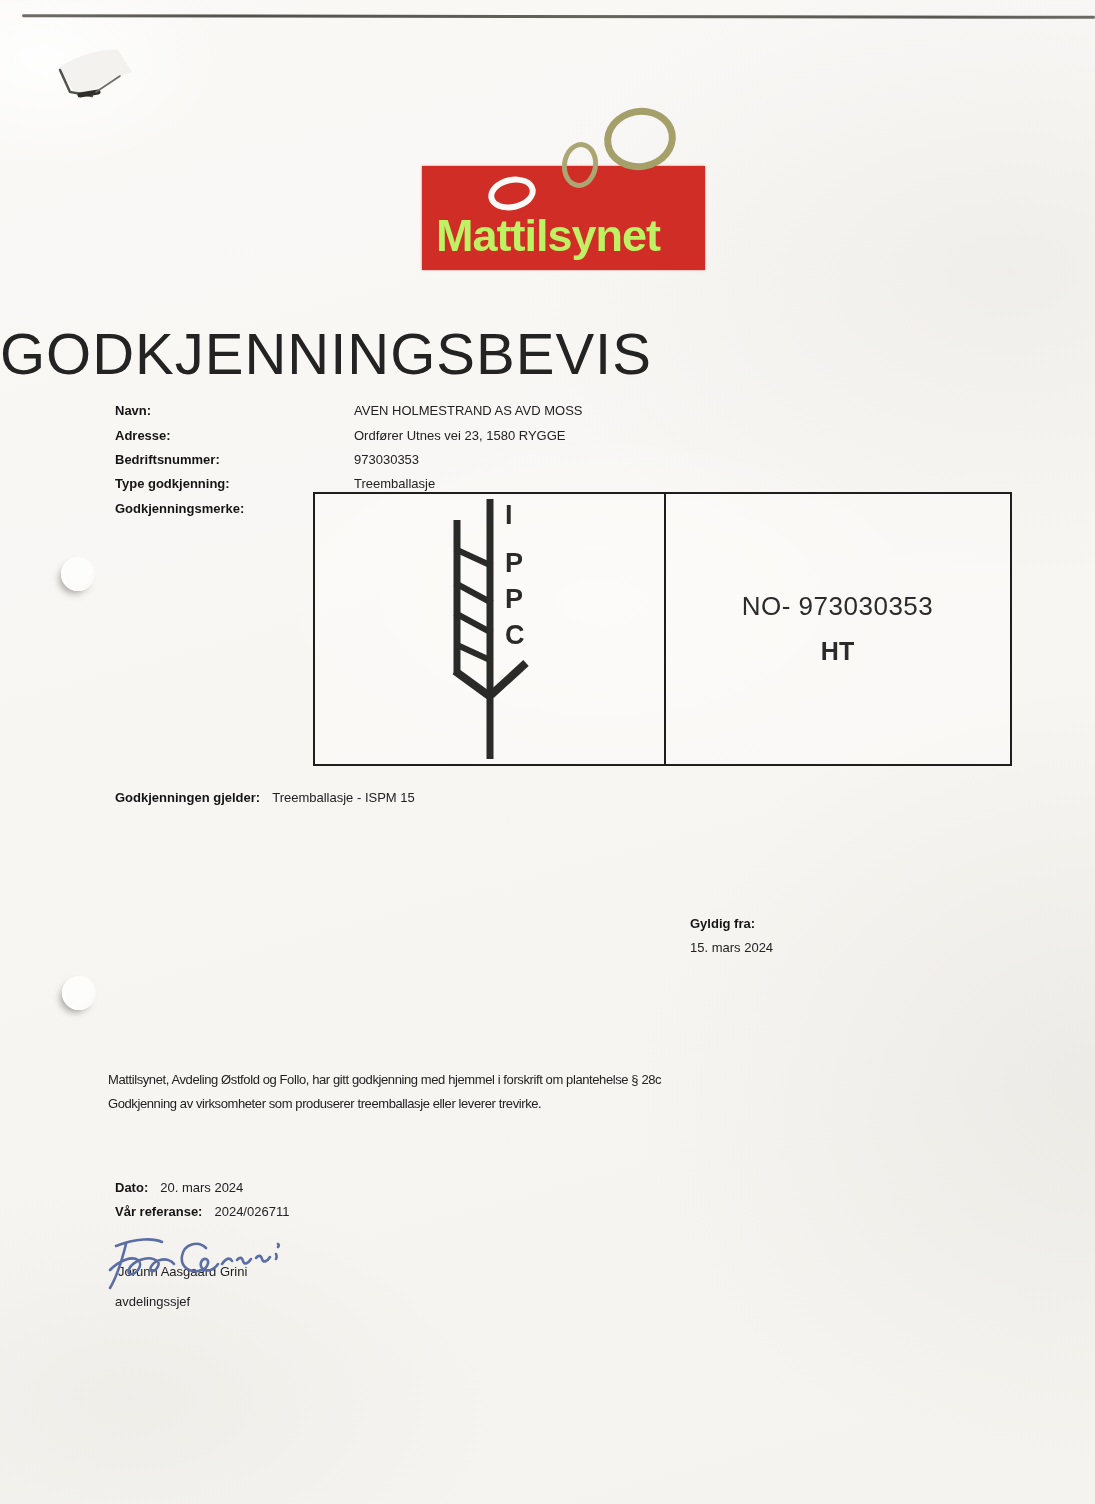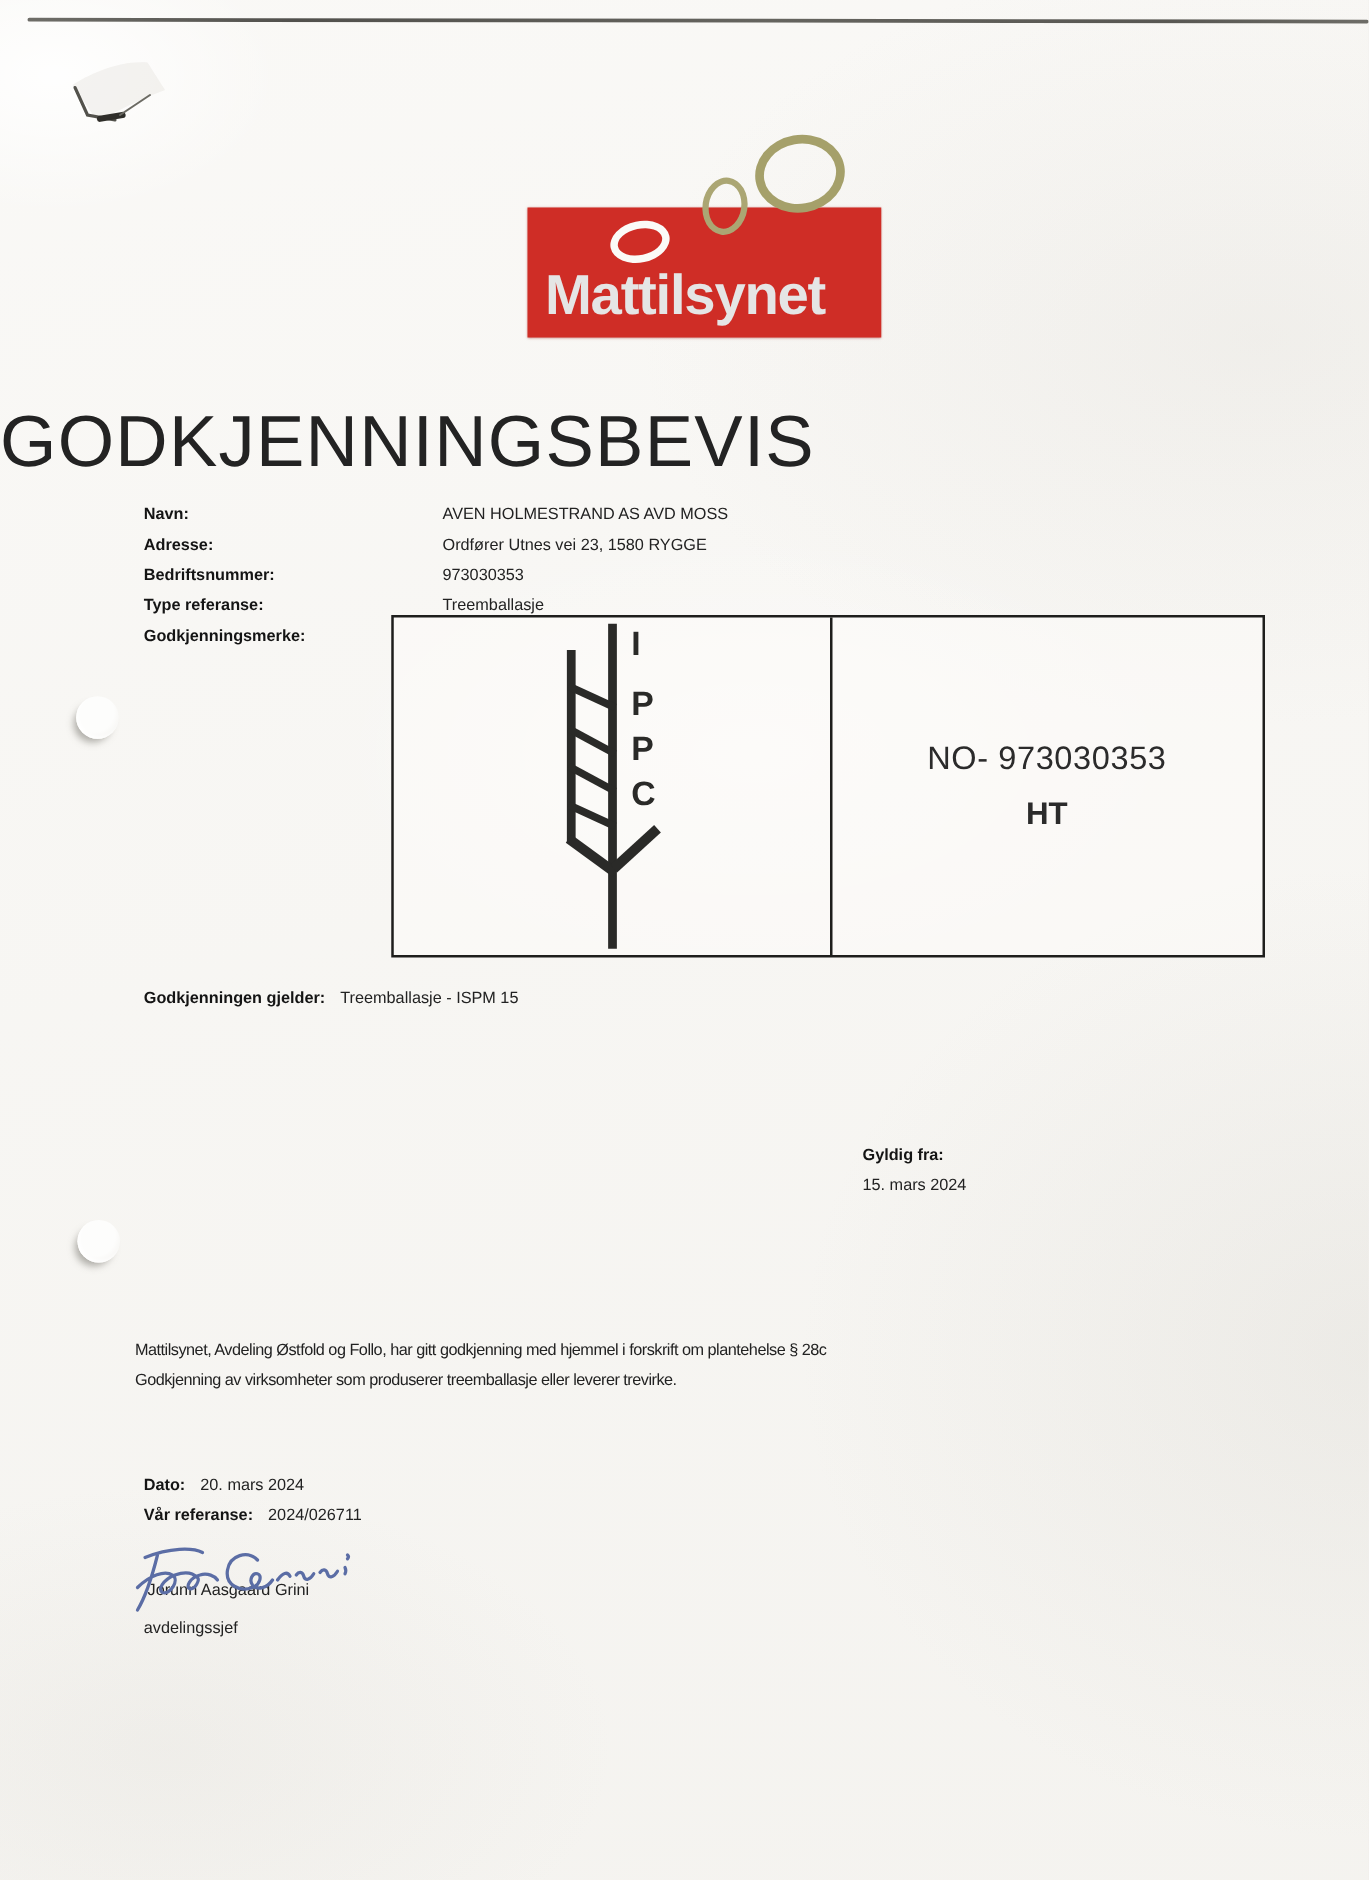--- a/index.html
+++ b/index.html
@@ -41,21 +41,21 @@
   }
 
   
   #logo-box{
     left:422px;top:166px;width:283px;height:104px;
     background:#cf2d26;
     box-shadow:0 0 2px rgba(160,40,35,.6);
   }
   #logo-word{
     position:absolute;left:14px;top:46px;
-    color:#e5e5e5;font-size:45px;font-weight:bold;letter-spacing:-1px;line-height:48px;
+    color:#bef264;font-size:45px;font-weight:bold;letter-spacing:-1px;line-height:48px;
   }
   .ring{border-radius:50%;}
   #ring-white{left:66px;top:11px;width:36px;height:21px;border:6px solid #fbfaf7;transform:rotate(-12deg);}
   #ring-olive-large{left:604px;top:108px;width:58px;height:48px;border:7px solid #a5a06a;transform:rotate(-10deg);z-index:3;}
   #ring-olive-small{left:562px;top:142px;width:26px;height:36px;border:5px solid #aba673;transform:rotate(8deg);z-index:3;}
 
   
   #title{
     left:0;right:0;top:320px;text-align:left;
     font-size:58px;letter-spacing:1px;color:#232323;font-weight:normal;
@@ -116,21 +116,21 @@
 
   <div class="abs txt bold frow" style="top:399px;">Navn:</div>
   <div class="abs txt fval" style="top:399px;">AVEN HOLMESTRAND AS AVD MOSS</div>
 
   <div class="abs txt bold frow" style="top:424px;">Adresse:</div>
   <div class="abs txt fval" style="top:424px;">Ordfører Utnes vei 23, 1580 RYGGE</div>
 
   <div class="abs txt bold frow" style="top:448px;">Bedriftsnummer:</div>
   <div class="abs txt fval" style="top:448px;">973030353</div>
 
-  <div class="abs txt bold frow" style="top:472px;">Type referanse:</div>
+  <div class="abs txt bold frow" style="top:472px;">Type godkjenning:</div>
   <div class="abs txt fval" style="top:472px;">Treemballasje</div>
 
   <div class="abs txt bold frow" style="top:470px;margin-top:27px;">Godkjenningsmerke:</div>
 
   <div id="mark-box" class="abs">
     <div id="mark-divider"></div>
 
     <svg class="abs" style="left:117px;top:2px;" width="120" height="266" viewBox="0 0 120 266">
       <g stroke="#2a2a28" stroke-linecap="butt" fill="none">
         <line x1="58" y1="3" x2="58" y2="263" stroke-width="7"></line>

